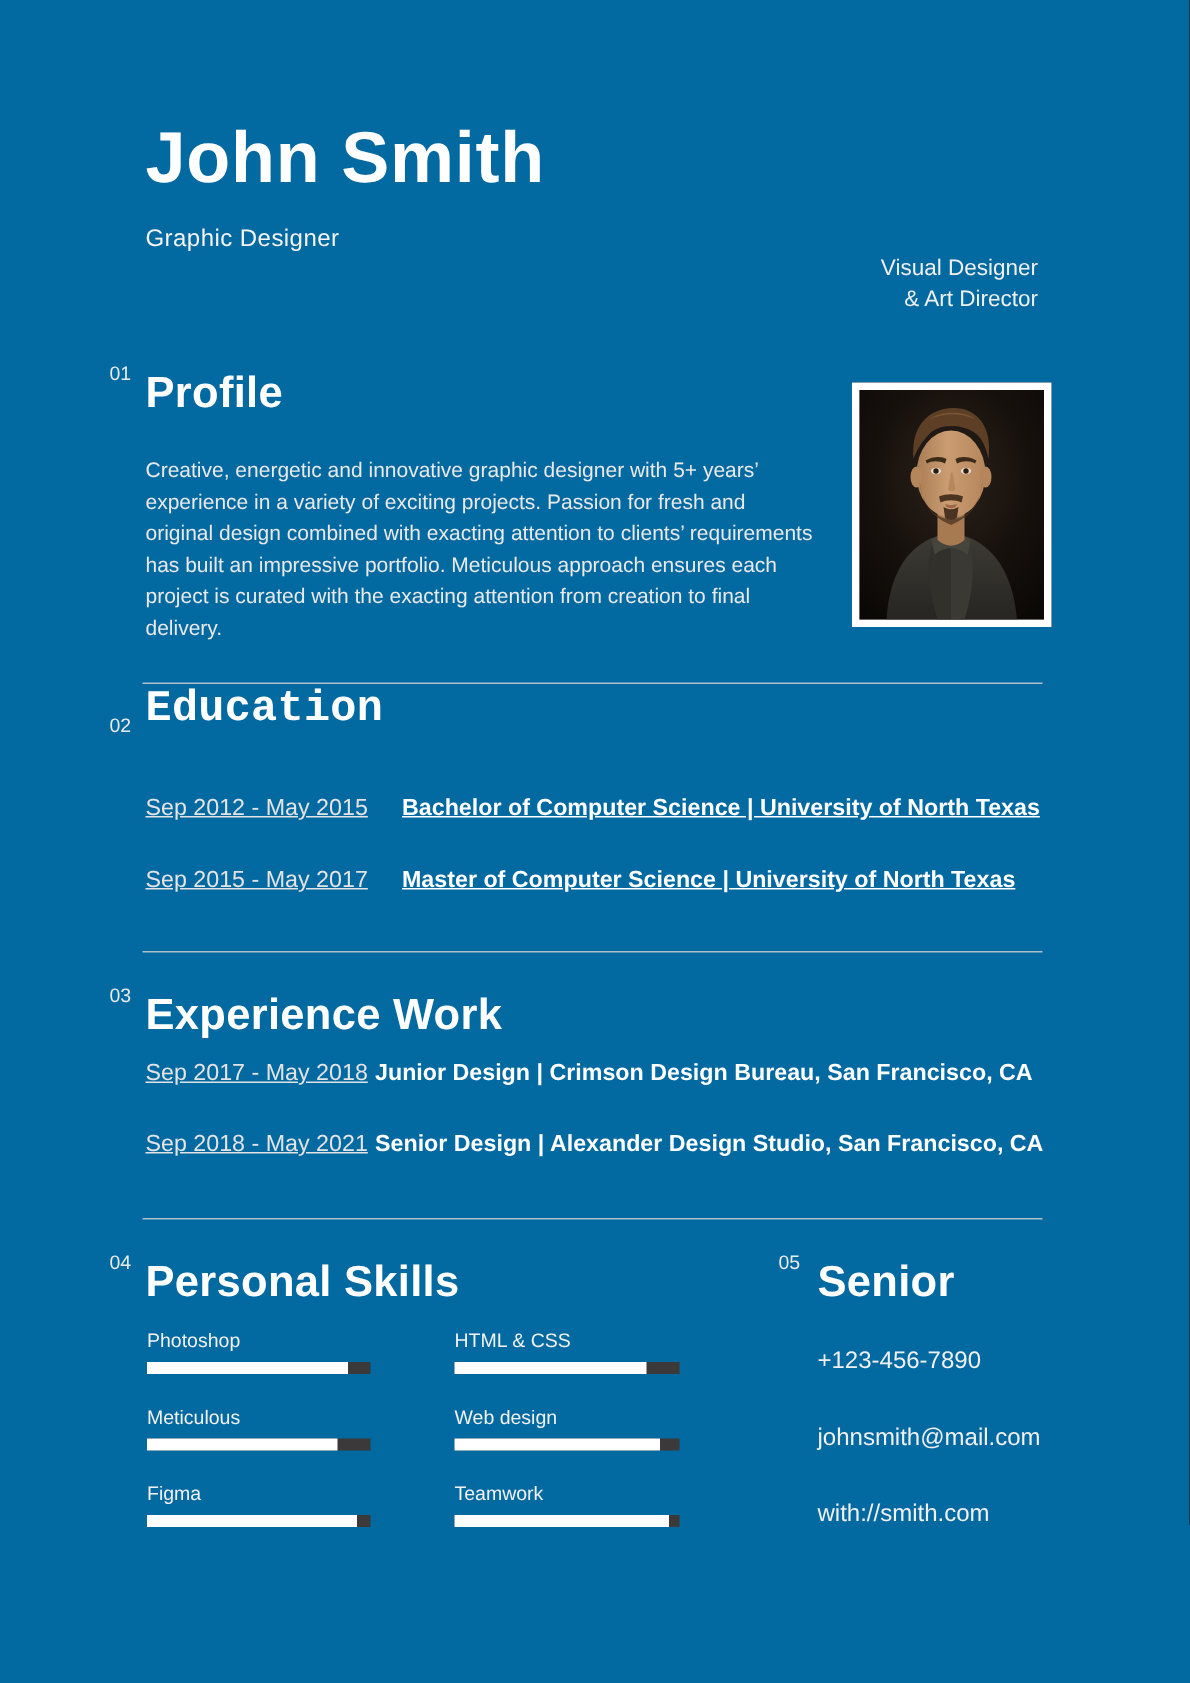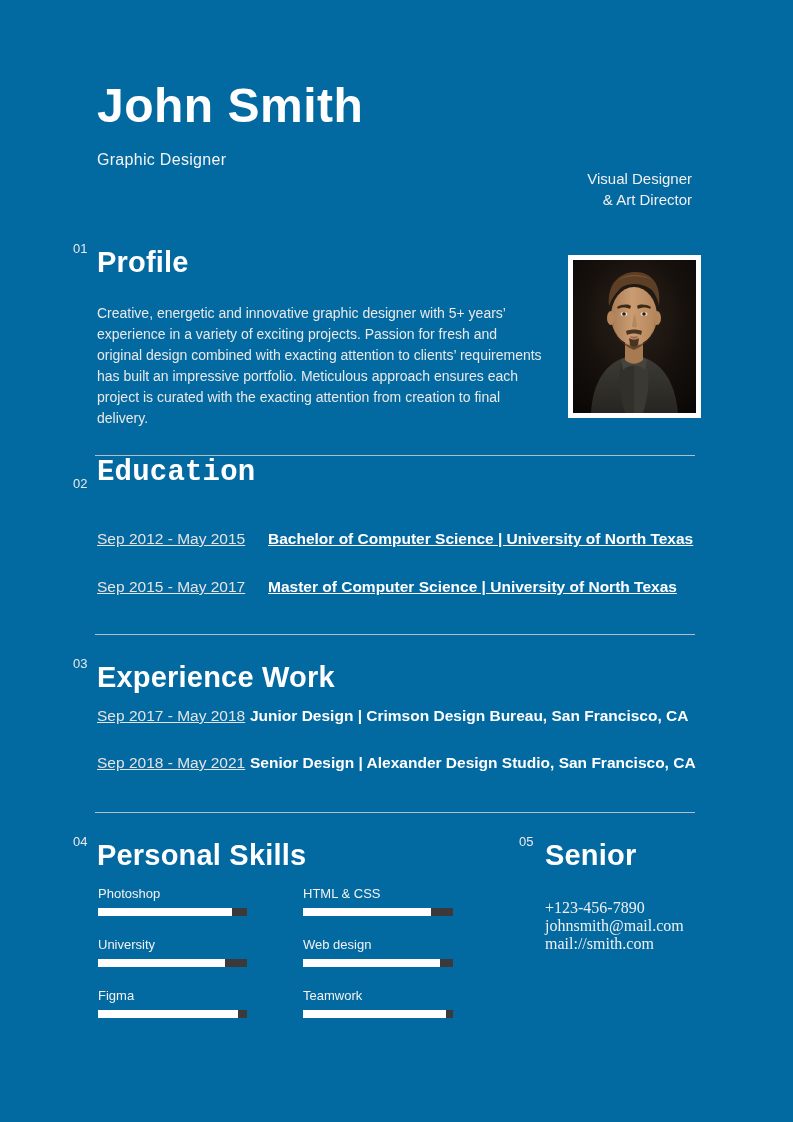--- a/index.html
+++ b/index.html
@@ -58,22 +58,22 @@
   .skills-grid{
     position:absolute;left:98px;top:886px;
     display:grid;grid-template-columns:149px 150px;column-gap:56px;row-gap:21px;
   }
   .skill-label{font-size:13px;color:#f2f2f2;margin-bottom:7px;}
   .skill-track{width:100%;height:8px;background:#3b3939;}
   .skill-fill{height:8px;background:#ffffff;}
   
   .contact-list{
     position:absolute;left:545px;top:899px;
-    display:flex;flex-direction:column;
-    font-size:16px;color:#f0f0f0;font-family:Liberation Serif, serif;
+    display:flex;flex-direction:column;gap:33px;
+    font-size:16px;color:#f0f0f0;
   }
 </style>
 </head>
 <body>
 
 <div class="page">
 
   <h1 class="name">John Smith</h1>
   <div class="job-title">Graphic Designer</div>
   <div class="secondary-role">
@@ -177,21 +177,21 @@
           <div class="skill-fill" style="width: 90%;"></div>
         </div>
     </div>
     <div class="skill-cell">
       <div class="skill-label">HTML &amp; CSS</div>
       <div class="skill-track">
           <div class="skill-fill" style="width: 85%;"></div>
         </div>
     </div>
     <div class="skill-cell">
-      <div class="skill-label">University</div>
+      <div class="skill-label">Meticulous</div>
       <div class="skill-track">
           <div class="skill-fill" style="width: 85%;"></div>
         </div>
     </div>
     <div class="skill-cell">
       <div class="skill-label">Web design</div>
       <div class="skill-track">
           <div class="skill-fill" style="width: 91%;"></div>
         </div>
     </div>
@@ -208,16 +208,16 @@
         </div>
     </div>
   </div>
 
   <div class="section-num" style="left:519px;top:834px;">05</div>
   <h2 class="section-heading" style="left:545px;top:839px;">Senior</h2>
 
   <div class="contact-list">
     <div>+123-456-7890</div>
     <div>johnsmith@mail.com</div>
-    <div>mail://smith.com</div>
+    <div>with://smith.com</div>
   </div>
 
 </div>
 
 </body></html>

